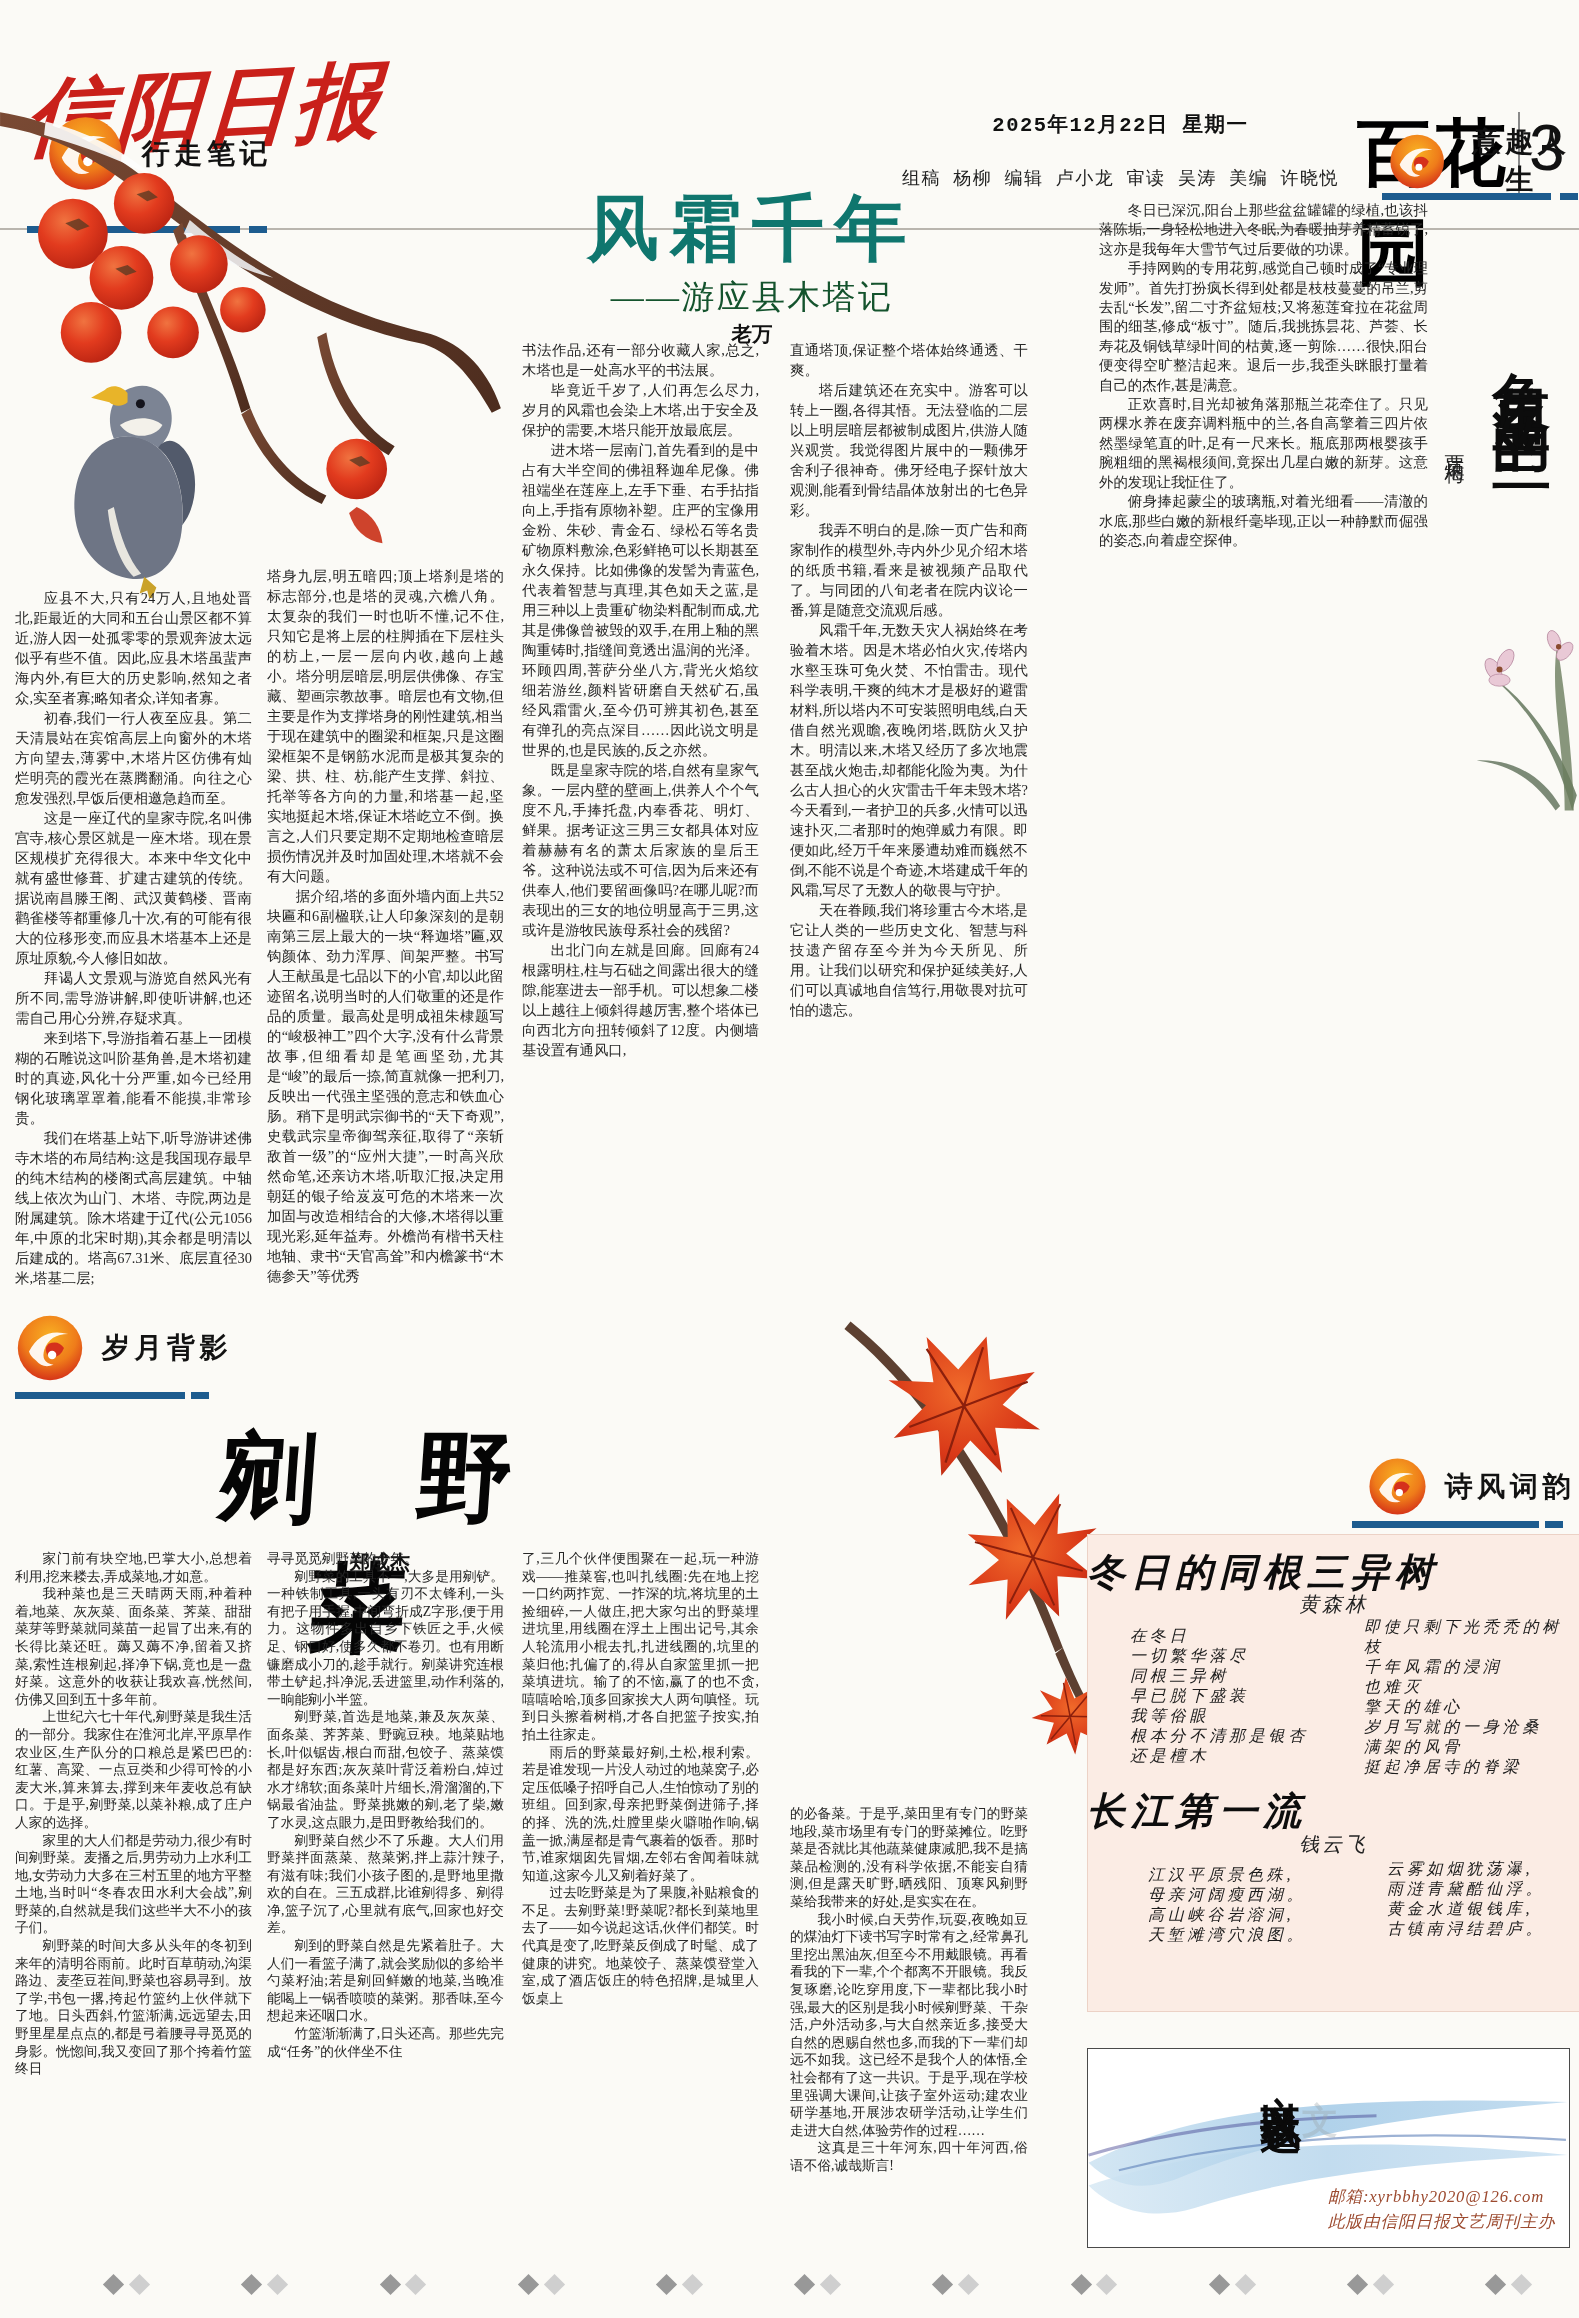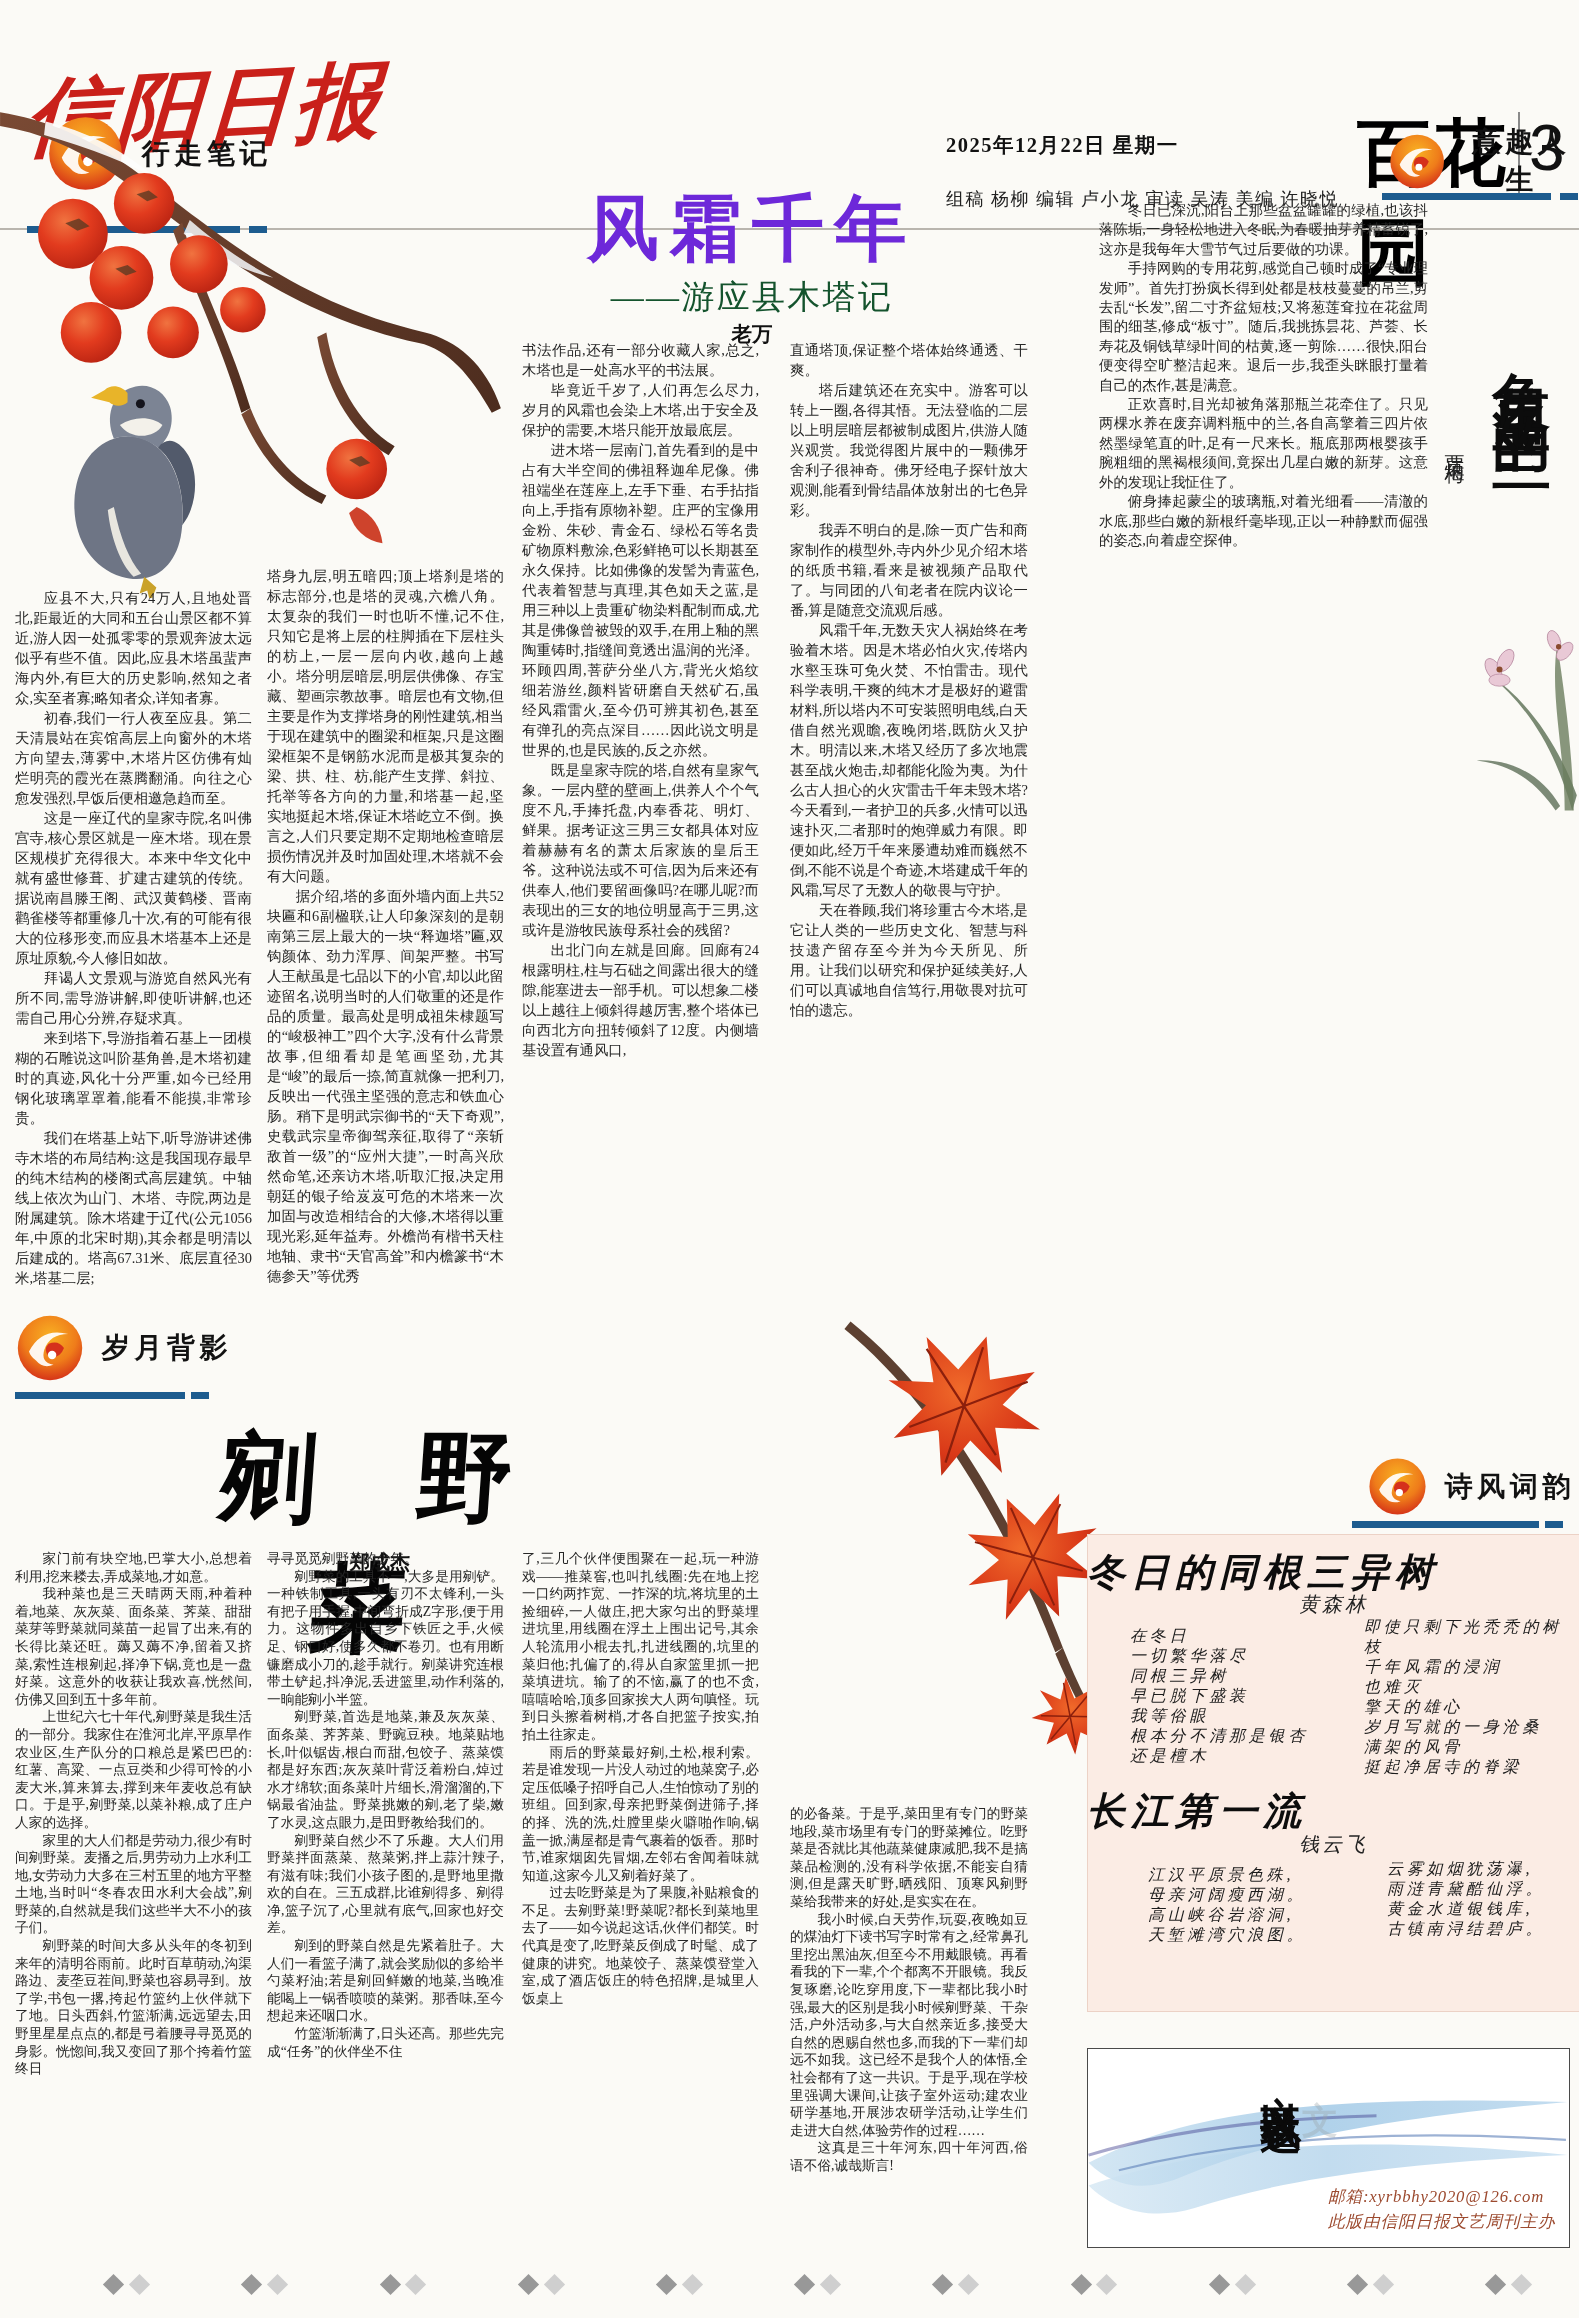--- a/index.html
+++ b/index.html
@@ -1,35 +1,35 @@
 <!DOCTYPE html>
 <html style="font-size:12px"><head>
 <meta charset="utf-8">
 <style>
   html,body{margin:0;padding:0;}
   body{font-family:"Liberation Serif","DejaVu Serif",serif;background:#e8e8e8;}
   .page{position:relative;width:1580px;height:2319px;background:#fbfaf6;overflow:hidden;color:#2b2b2b;}
   
   .masthead{position:absolute;left:26px;top:67px;font-size:85px;font-weight:bold;font-style:italic;
     color:#c9201a;transform:rotate(-3deg) skewX(-6deg);letter-spacing:4.6px;line-height:1;}
-  .hdr-meta{position:absolute;right:241px;top:131px;text-align:left;font-family:Liberation Serif, serif;}
+  .hdr-meta{position:absolute;right:241px;top:110px;text-align:center;font-family:Liberation Mono, monospace;}
   .hdr-date{font-size:20.5px;font-weight:bold;color:#111;letter-spacing:1.5px;}
   .hdr-staff{font-size:18px;color:#222;margin-top:28px;letter-spacing:1.5px;}
   .hdr-pagename{position:absolute;left:1357px;top:105px;font-size:73px;font-weight:900;color:#000000;letter-spacing:3px;font-family:"Liberation Sans","DejaVu Sans",sans-serif;}
   .hdr-divline{position:absolute;left:1518px;top:112px;width:1.5px;height:82px;background:#8a8a8a;}
   .hdr-pageno{position:absolute;left:1529px;top:111px;font-size:64px;color:#111;font-family:"Liberation Sans","DejaVu Sans",sans-serif;}
   .hdr-rule{position:absolute;left:0;top:228px;width:1580px;height:1.5px;background:#b9b5ae;}
   
   .marker{position:absolute;}
   .marker .mk-row{display:flex;align-items:center;gap:16.7px;}
   .mk-text{font-size:28px;font-weight:bold;color:#121212;letter-spacing:4.6px;font-family:"Liberation Sans","DejaVu Sans",sans-serif;}
   .mk-bar{position:absolute;height:6.8px;background:#1d5c8f;}
   .mk-dash{position:absolute;height:6.8px;width:18px;background:#1d5c8f;}
   
-  .a1-title{position:absolute;left:524px;top:181px;width:456px;text-align:center;font-size:72px;font-weight:900;letter-spacing:10.6px;color:#6d28d9;}
+  .a1-title{position:absolute;left:524px;top:181px;width:456px;text-align:center;font-size:72px;font-weight:900;letter-spacing:10.6px;color:#0f766e;}
   .a1-sub{position:absolute;left:524px;top:275px;width:456px;text-align:center;font-size:33px;color:#14532d;letter-spacing:2.3px;}
   .a1-author{position:absolute;left:524px;top:320px;width:456px;text-align:center;font-size:20.5px;font-weight:bold;color:#111;}
   .col{position:absolute;overflow:hidden;text-align:justify;}
   .col p{margin:0;text-indent:2em;}
   .col p.noindent{text-indent:0;}
   .a1col{font-size:14.4px;line-height:20px;color:#262626;}
   
   .a2col{font-size:14.4px;line-height:19.4px;color:#262626;}
   .a2-vtitle{position:absolute;left:1482px;top:325px;writing-mode:vertical-rl;font-size:58px;font-weight:900;
     letter-spacing:15px;color:#0c0c0c;font-family:"Liberation Serif","DejaVu Serif",serif;}

